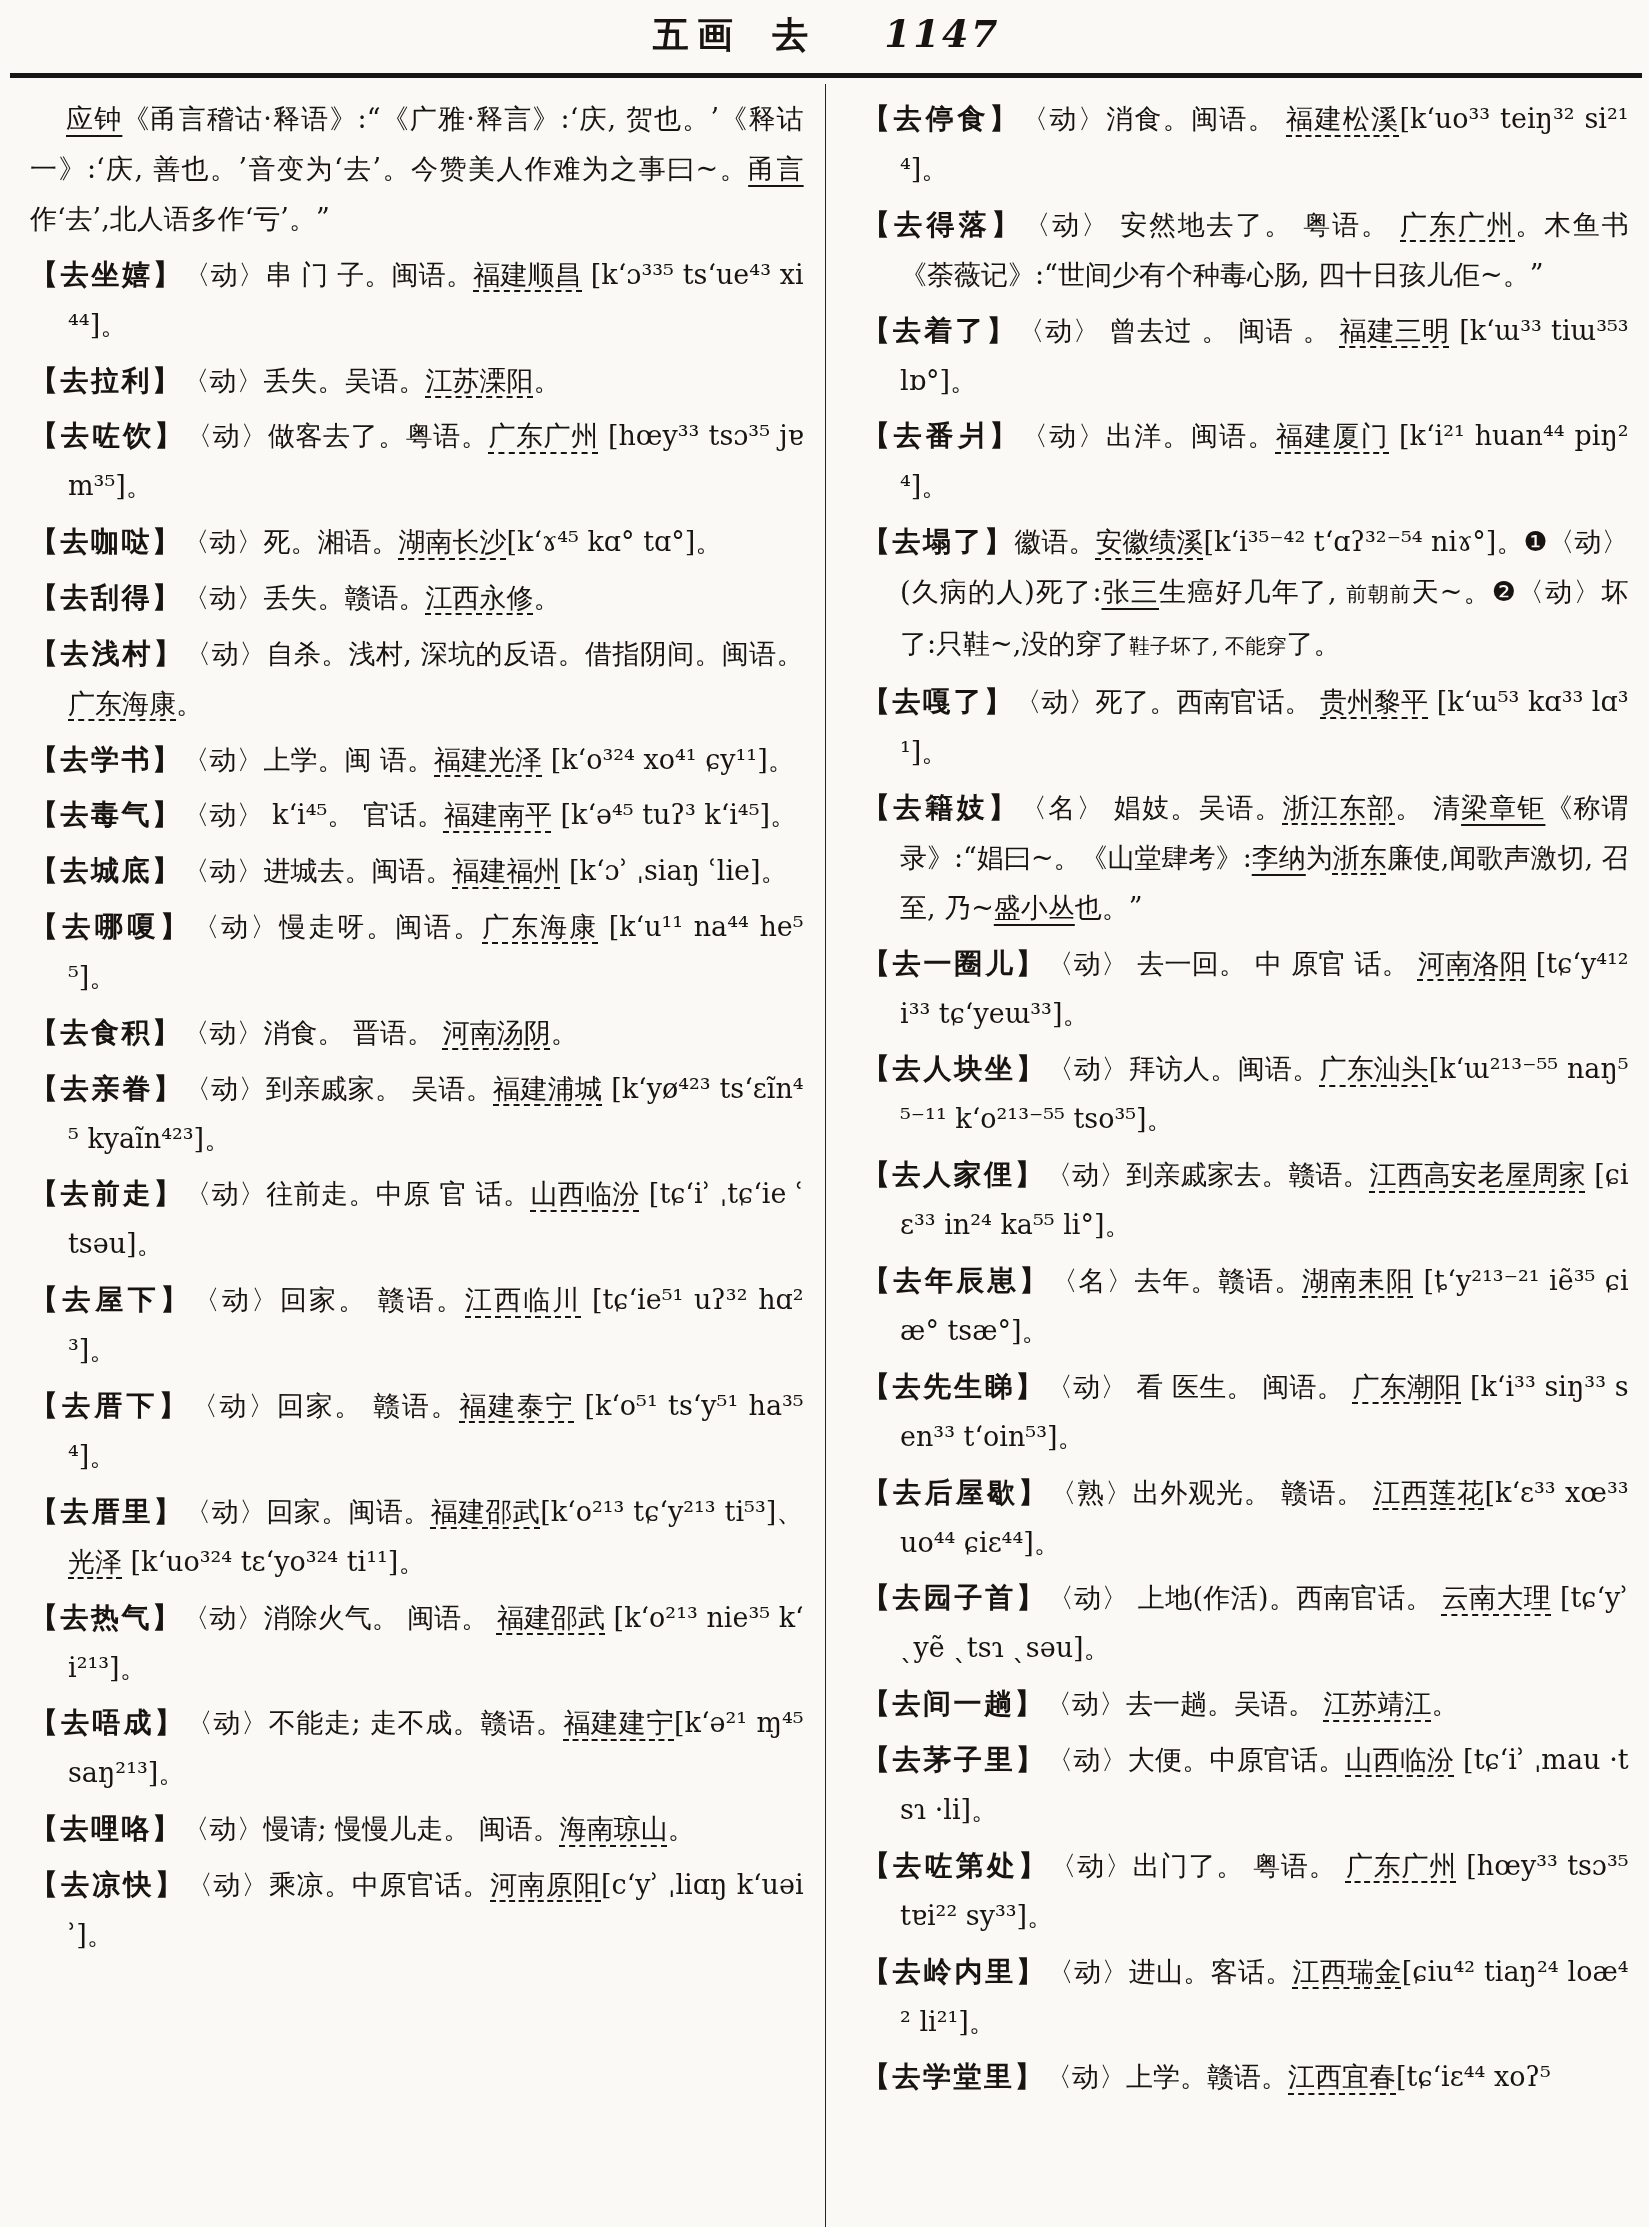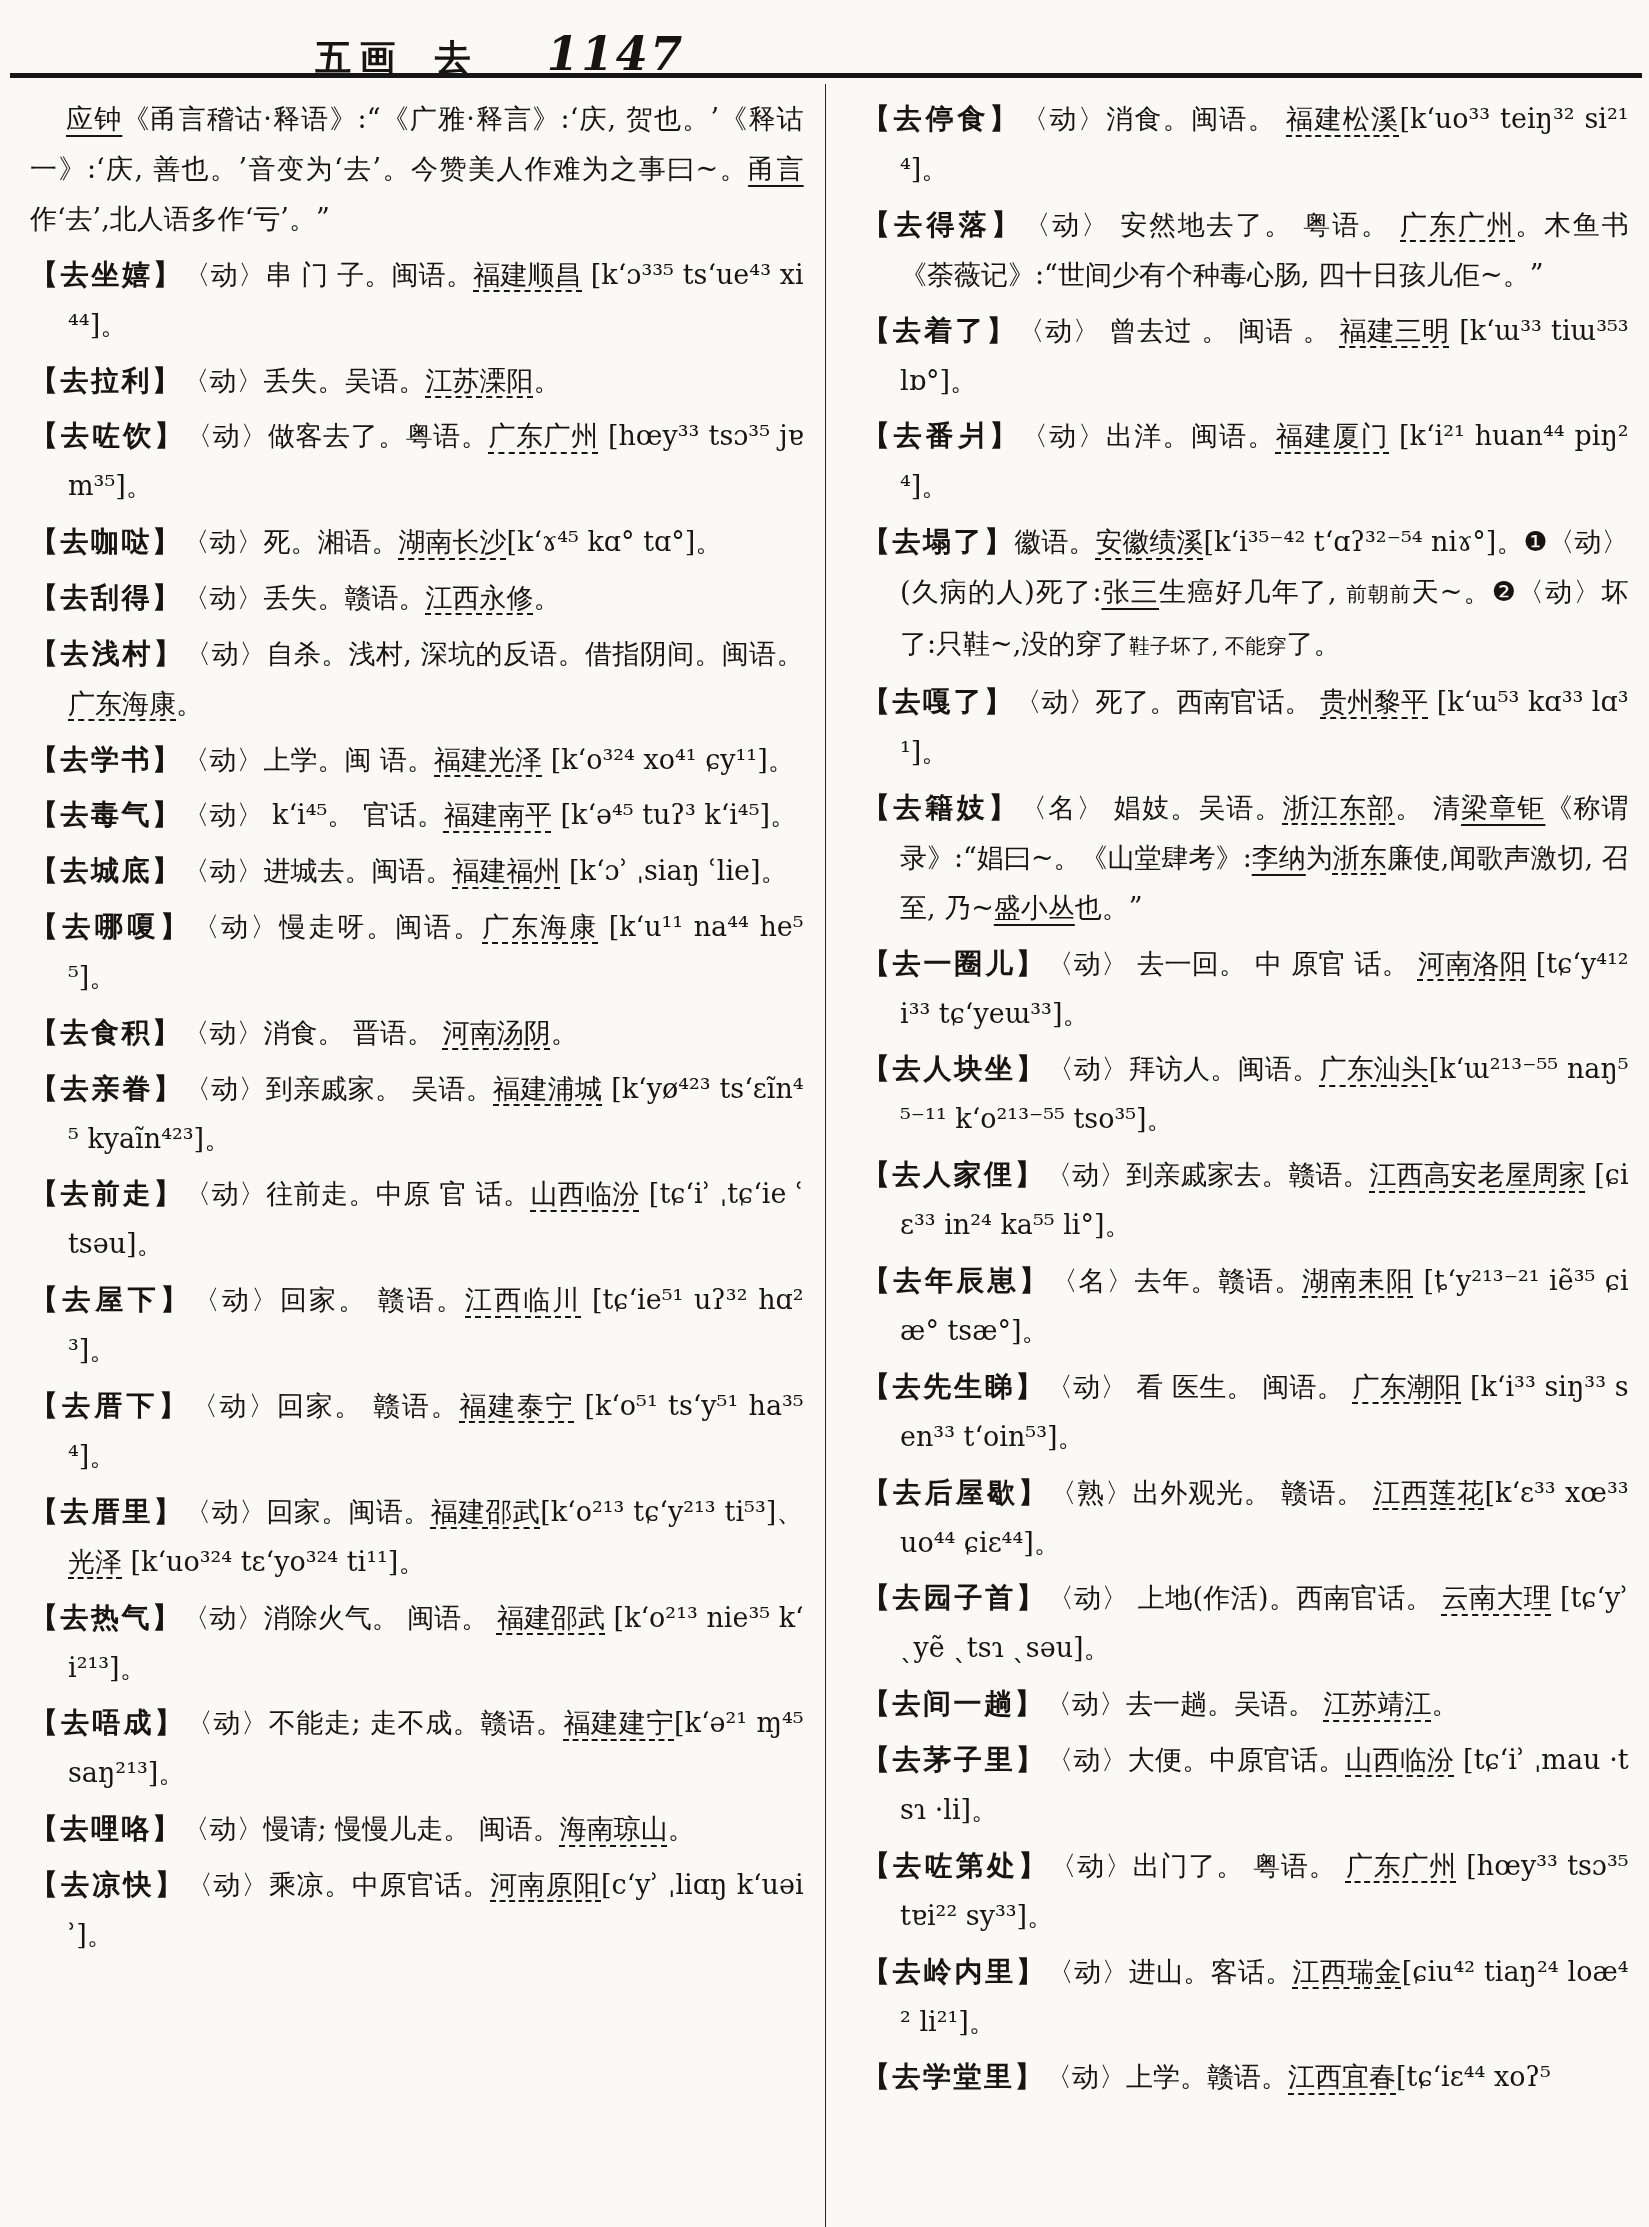--- a/index.html
+++ b/index.html
@@ -3,28 +3,28 @@
 <meta charset="utf-8">
 <title>五画 去 1147</title>
 <style>
   html,body{margin:0;padding:0;}
   body{
     width:1650px;height:2227px;overflow:hidden;position:relative;
     background:#faf9f5;color:#171411;
     font-family:"DejaVu Serif","DejaVu Sans","Liberation Serif",serif;
   }
   .pageheader{
-    position:absolute;top:27px;left:0;width:1403px;box-sizing:border-box;
-    display:flex;justify-content:center;align-items:baseline;
+    position:absolute;top:11px;left:0;width:1403px;box-sizing:border-box;
+    display:flex;justify-content:flex-end;align-items:baseline;
     padding-right:403px;font-weight:bold;font-size:36px;
   }
   .pageheader .hsec{letter-spacing:8.2px;}
   .pageheader .hchar{margin-left:31px;letter-spacing:0;}
   .pageheader .pageno{
-    margin-left:76px;font-style:italic;font-size:46px;letter-spacing:2.5px;
+    margin-left:76px;font-style:italic;font-size:38px;letter-spacing:2.5px;
   }
   .toprule{
     position:absolute;top:73px;left:10px;width:1632px;height:5px;
     background:#161616;
   }
   .cols{
     position:absolute;top:84px;left:0;width:1650px;height:2143px;
     display:flex;
   }
   .col{

